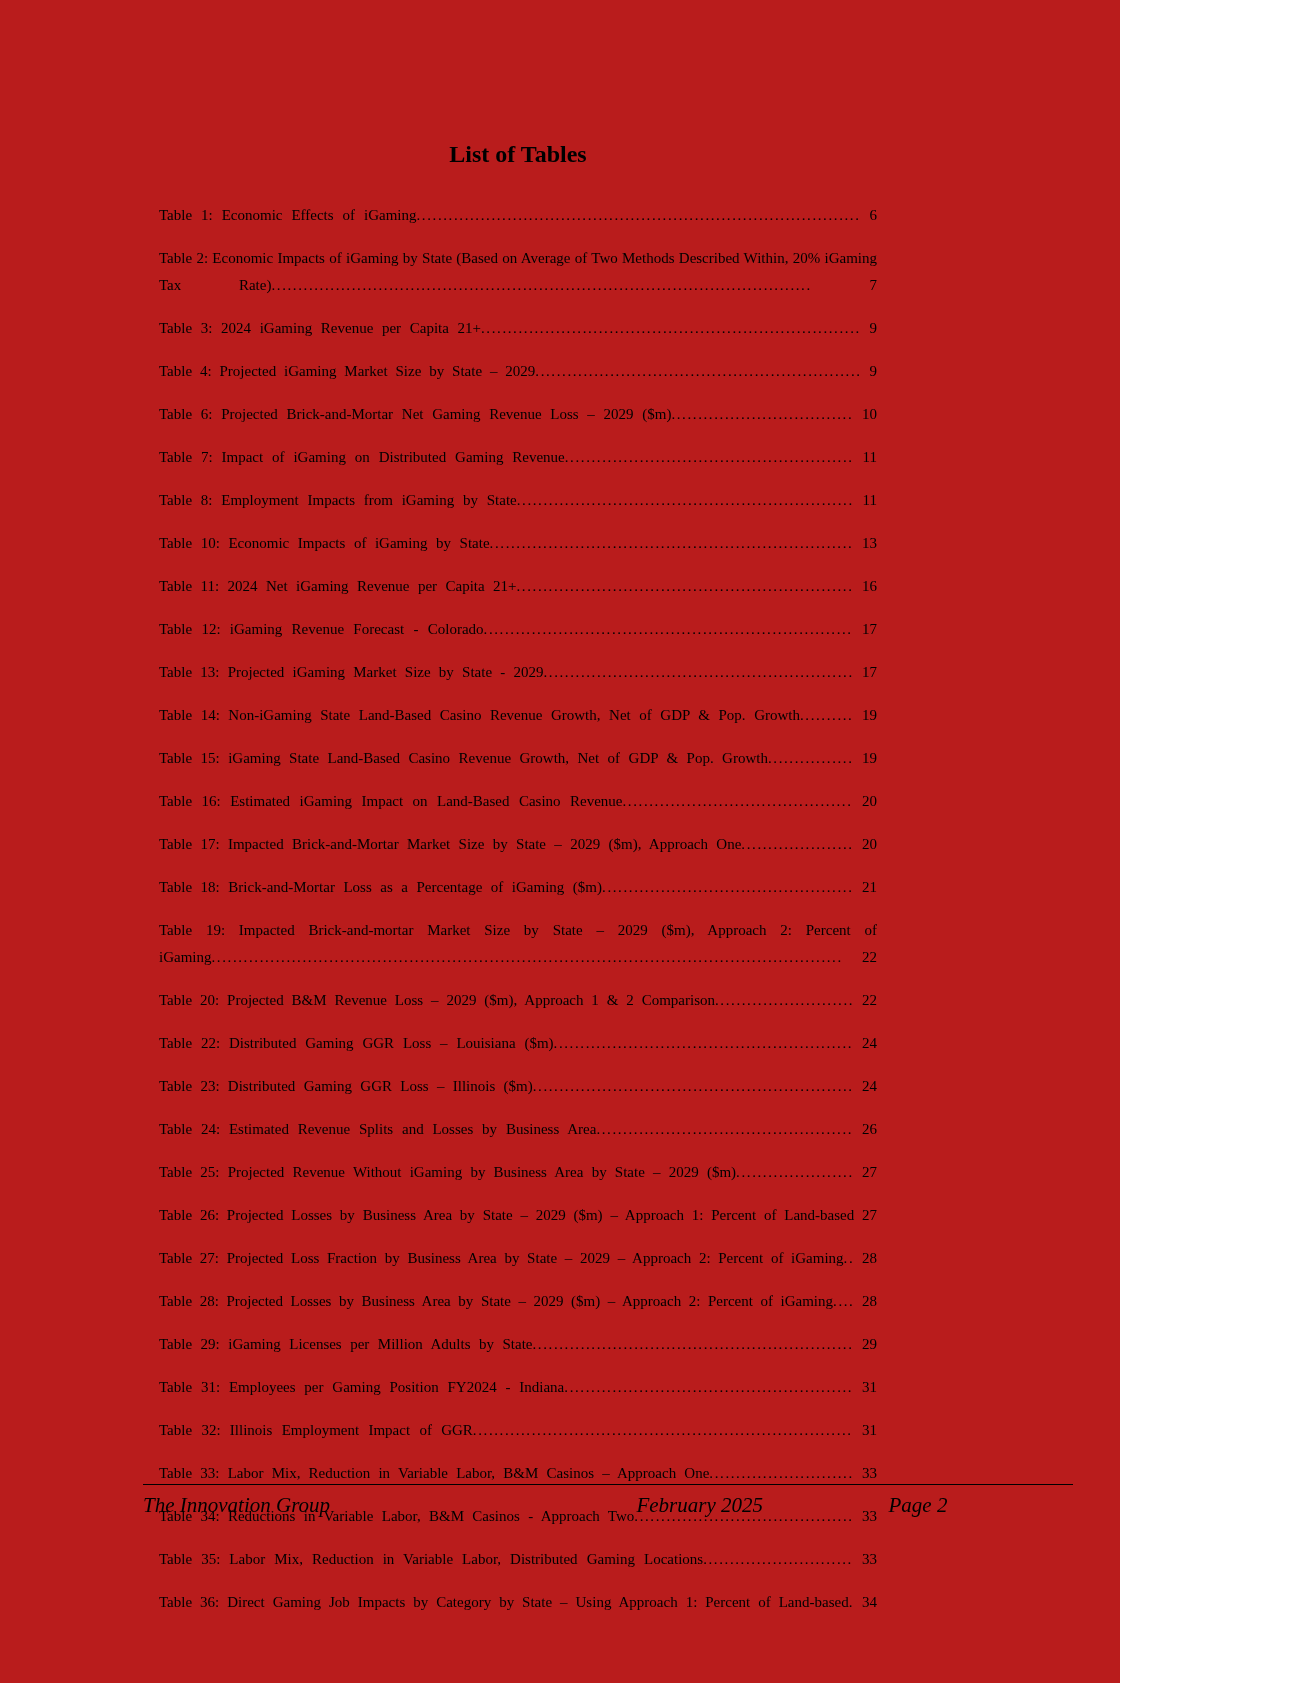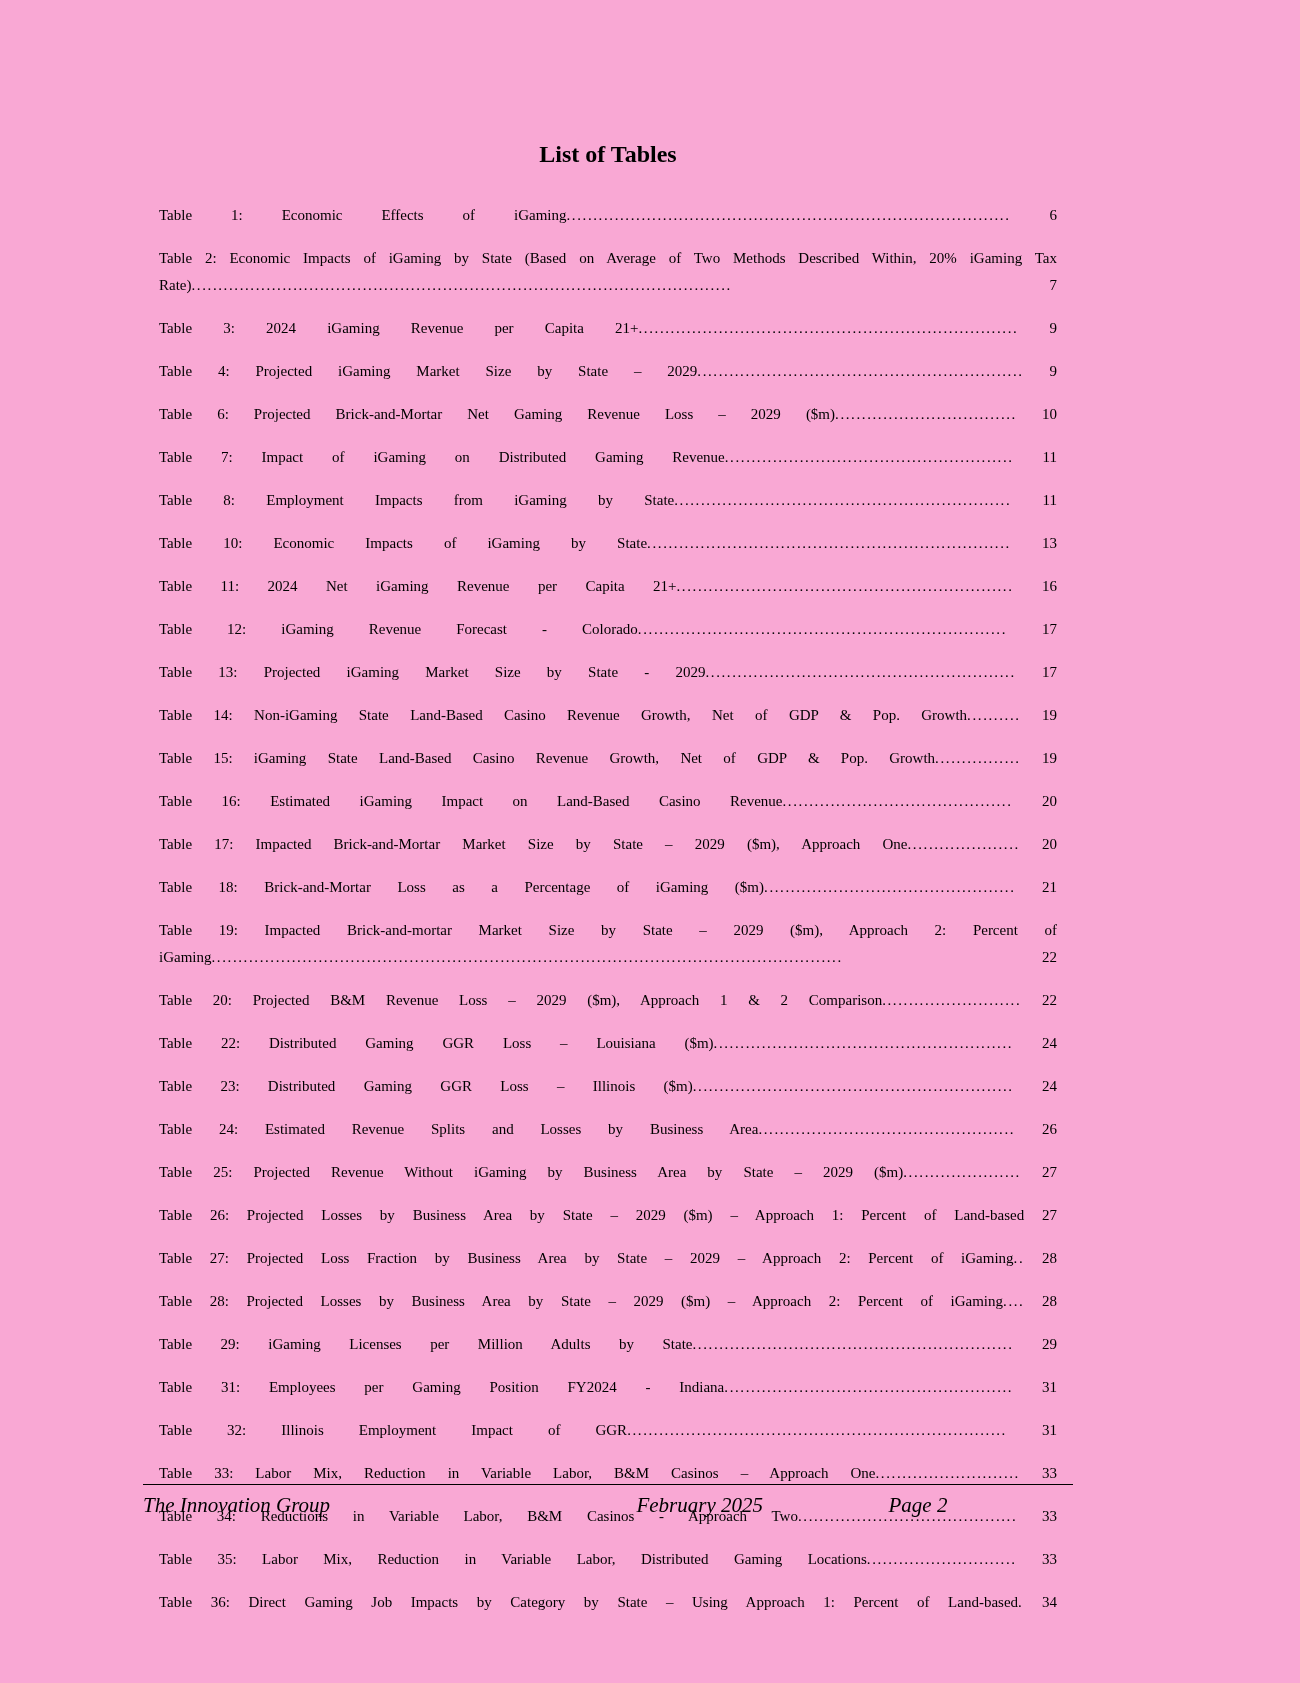--- a/index.html
+++ b/index.html
@@ -7,25 +7,25 @@
     padding: 0;
     background: #ffffff;
   }
   body {
     width: 1300px;
     height: 1683px;
     overflow: hidden;
   }
   .page {
     position: relative;
-    width: 1300px;
+    width: 1120px;
     height: 1683px;
     box-sizing: border-box;
     padding: 140px 227px 0 143px;
-    background: #f9a8d4;
+    background: #b91c1c;
     color: #000000;
     font-family: "Liberation Serif", serif;
   }
   .doc-title {
     margin: 0 0 34px 0;
     font-size: 24px;
     line-height: 28px;
     font-weight: bold;
     text-align: center;
   }

